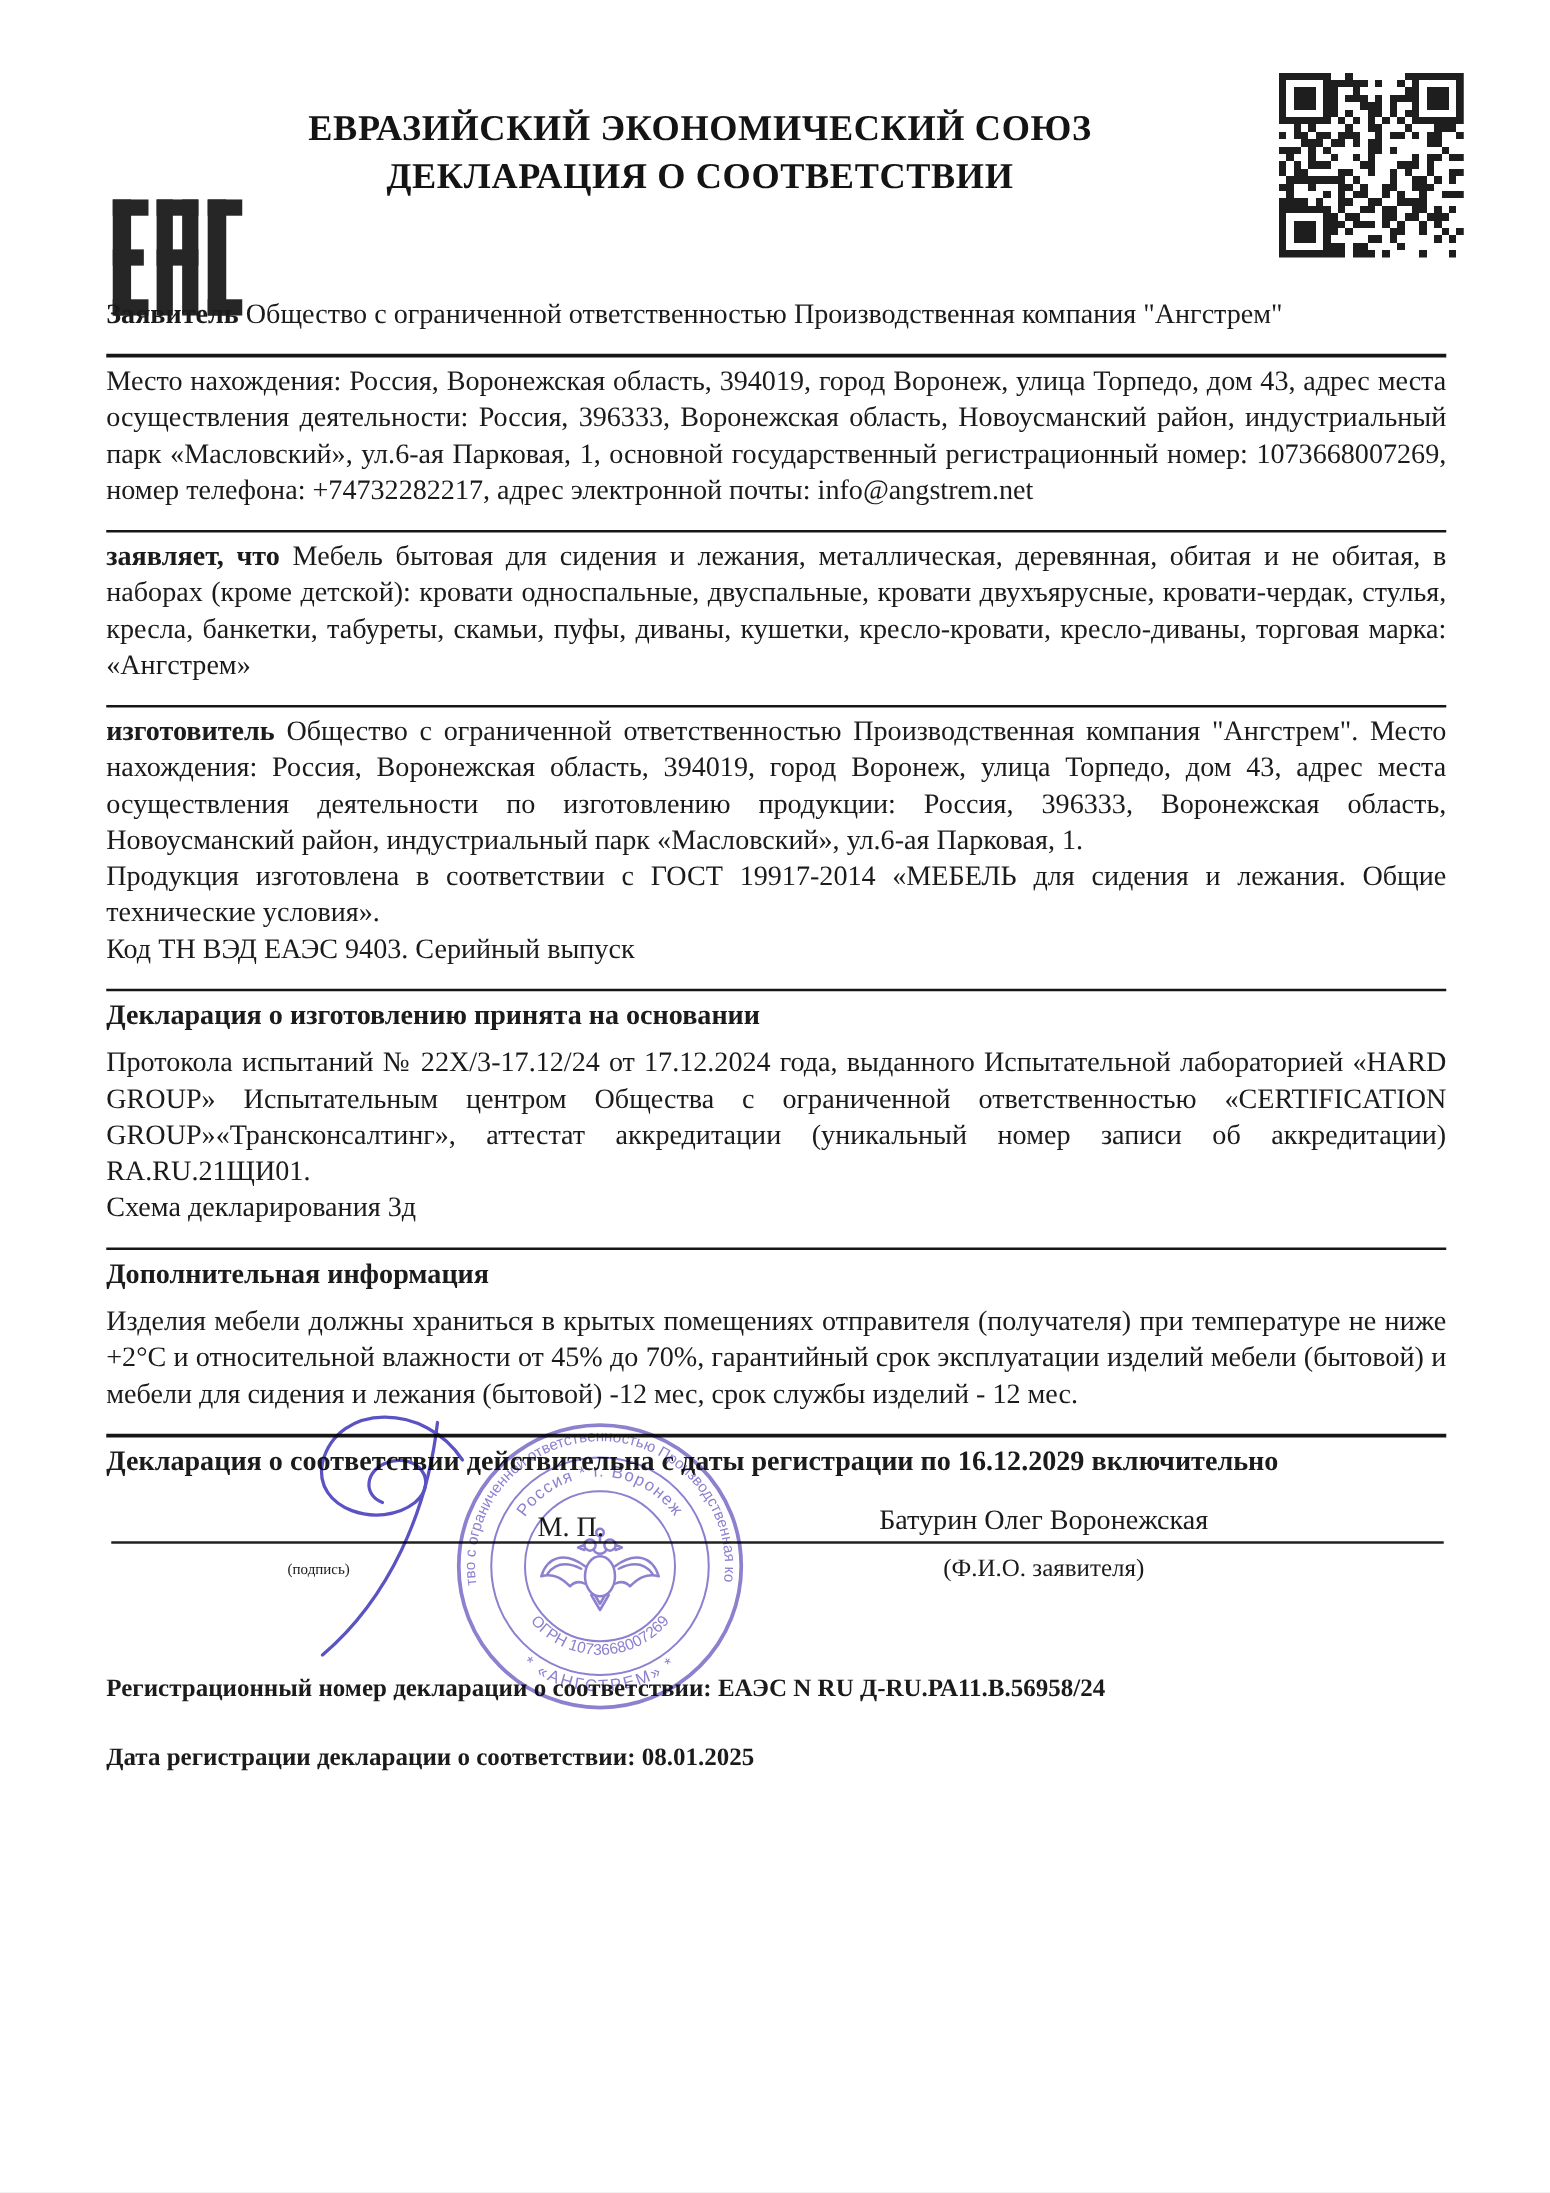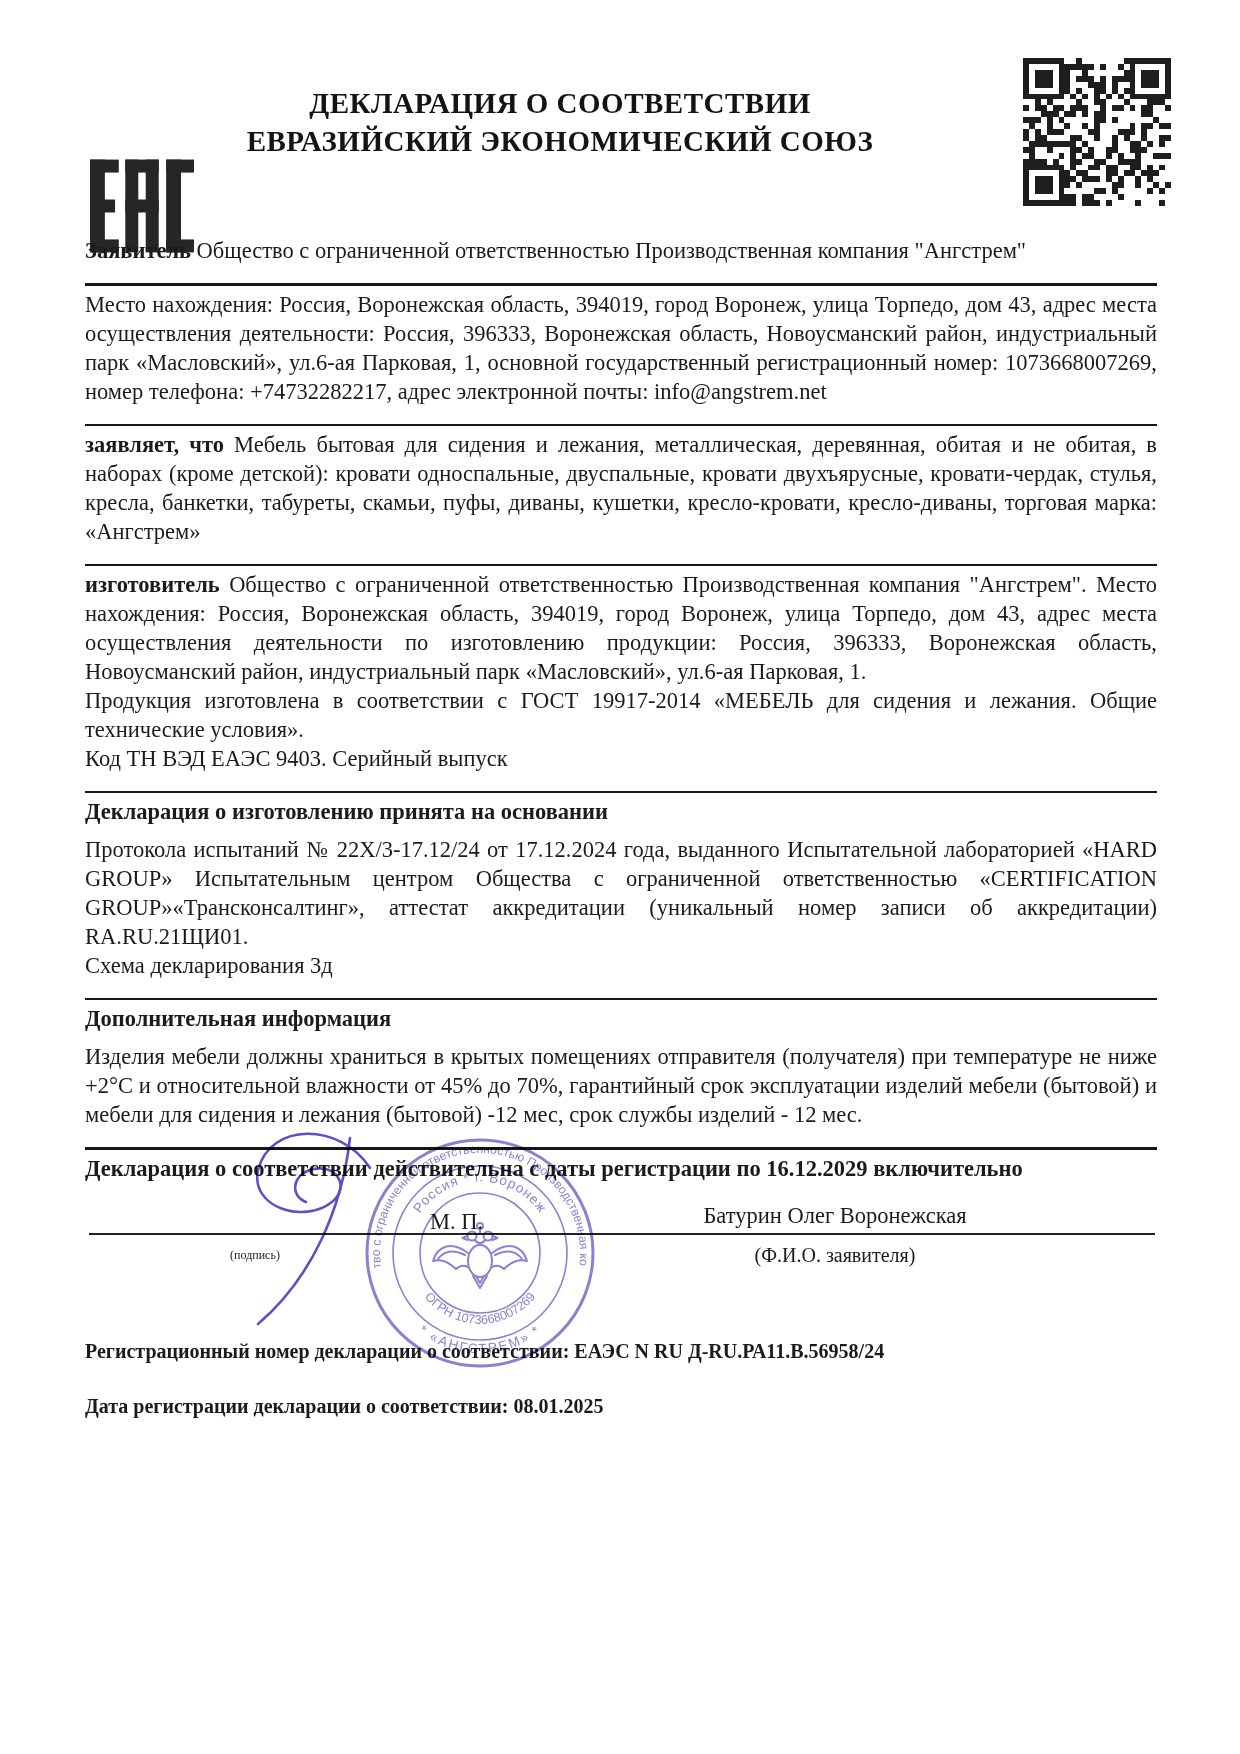--- a/index.html
+++ b/index.html
@@ -65,22 +65,22 @@
         <rect x="38" y="0" width="36" height="14"></rect>
         <rect x="38" y="43" width="36" height="14"></rect>
         <rect x="82" y="0" width="16" height="100"></rect>
         <rect x="82" y="0" width="30" height="14"></rect>
         <rect x="82" y="86" width="30" height="14"></rect>
       </g>
     </svg>
   </div>
 
   <div class="title-wrap">
+    <div>ЕВРАЗИЙСКИЙ ЭКОНОМИЧЕСКИЙ СОЮЗ</div>
     <div>ДЕКЛАРАЦИЯ О СООТВЕТСТВИИ</div>
-    <div>ЕВРАЗИЙСКИЙ ЭКОНОМИЧЕСКИЙ СОЮЗ</div>
   </div>
 
   <div class="qr"><svg viewBox="0 0 25 25" shape-rendering="crispEdges">
         <g fill="#1e1e1e">
           <rect x="0" y="0" width="1" height="1"></rect>
           <rect x="1" y="0" width="1" height="1"></rect>
           <rect x="2" y="0" width="1" height="1"></rect>
           <rect x="3" y="0" width="1" height="1"></rect>
           <rect x="4" y="0" width="1" height="1"></rect>
           <rect x="5" y="0" width="1" height="1"></rect>

